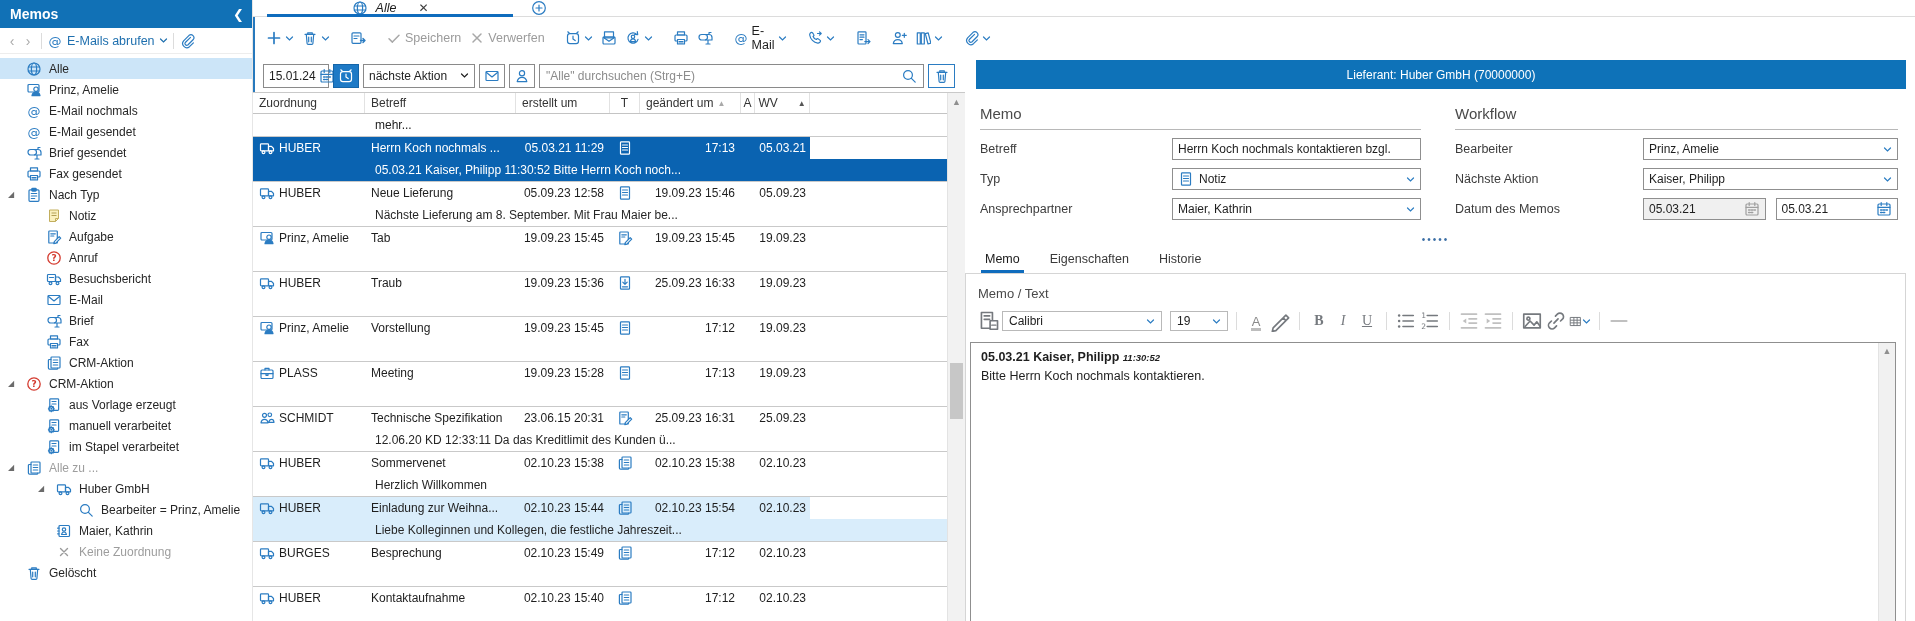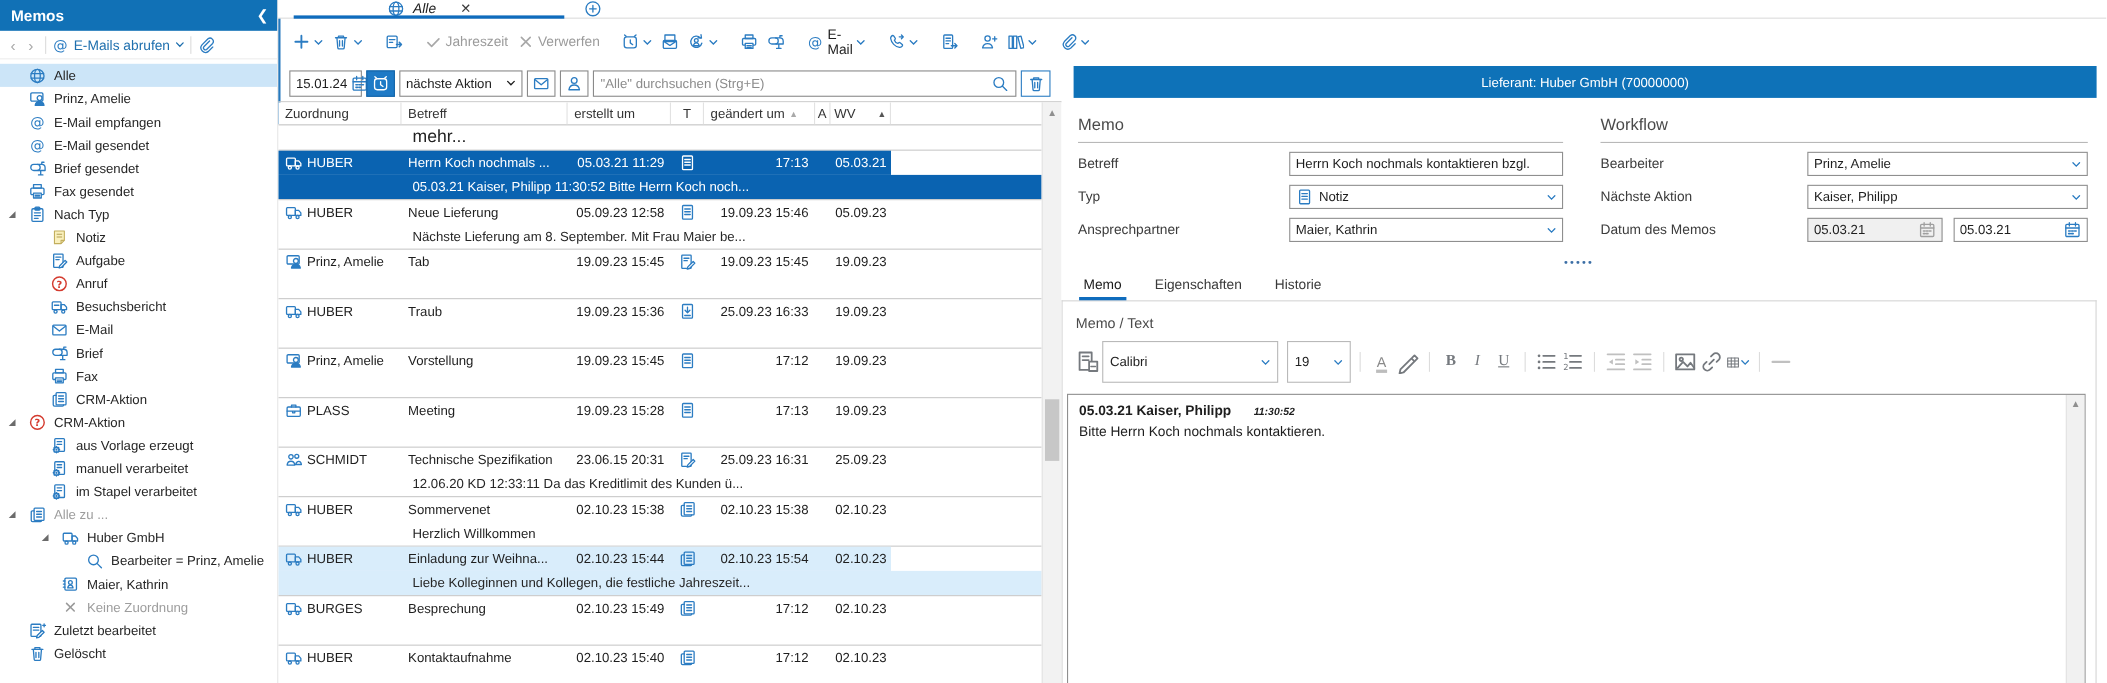--- a/index.html
+++ b/index.html
@@ -66,21 +66,21 @@
 
   
   .grid { flex:1; position:relative; border-top:1px solid #c9c9c9; overflow:hidden; }
   .grid-inner { width:694px; }
   .ghead { height:21px; display:flex; border-bottom:1px solid #c4c4c4; background:#fff; }
   .gh { display:flex; align-items:center; padding:0 6px; font-size:12px; color:#333; border-right:1px solid #e2e2e2; white-space:nowrap; }
   .gh.r { justify-content:flex-start; }
   .gh.c { justify-content:center; }
   .sort { font-size:8px; margin-left:4px; }
   .sort.grey { color:#a9a9a9; } .sort.dark { color:#555; }
-  .gmore { height:22px; display:flex; align-items:center; padding-left:122px; font-size:16px; color:#222; }
+  .gmore { height:22px; display:flex; align-items:center; padding-left:122px; font-size:12px; color:#222; }
   .grow { border-top:1px solid #c9c9c9; }
   .grow .l1 { height:22px; width:557px; display:flex; align-items:center; }
   .grow .l2 { height:22px; width:694px; display:flex; align-items:center; padding-left:122px; font-size:12px; color:#262626; white-space:nowrap; overflow:hidden; }
   .cell { display:flex; align-items:center; padding:0 6px; white-space:nowrap; overflow:hidden; font-size:12px; }
   .c0 { width:112px; gap:4px; } .c1 { width:151px;text-align:center; } .c2 { width:94px; justify-content:flex-end; }
   .c3 { width:30px; justify-content:center; } .c4 { width:101px; justify-content:flex-end; }
   .c5 { width:14px; padding:0; } .c6 { width:55px; justify-content:flex-end; padding-right:4px; }
   .grow.selected .l1, .grow.selected .l2 { background:#0a63b1; color:#fff; }
   .grow.selected .icon { color:#fff; }
   .grow.hl .l1, .grow.hl .l2 { background:#d9edfb; }
@@ -110,33 +110,33 @@
   .rp-tabs { display:flex; gap:0; margin-top:5px; padding-left:18px; height:25px; align-items:flex-end; }
   .rtab { font-size:12.5px; color:#3a3a3a; padding:0 2px 7px 2px; margin-right:26px; position:relative; cursor:pointer; }
   .rtab.active { color:#1a1a1a; }
   .rtab.active::after { content:""; position:absolute; left:-2px; right:-2px; bottom:0; height:3px; background:#0f6cbd; }
   .rp-content { flex:1; border:1px solid #d5d5d5; border-bottom:none; display:flex; flex-direction:column; min-height:0; }
   .memo-text-label { padding:12px 12px 0 12px; font-size:13px; color:#4a4a4a; }
   .ed-toolbar { display:flex; align-items:center; padding:9px 12px 8px 12px; gap:2px; }
   .ed-sep { width:1px; height:18px; background:#dcdcdc; margin:0 6px; }
   .ed-btn { width:22px; height:22px; display:flex; align-items:center; justify-content:center; color:#75797e; cursor:pointer; }
   .ed-btn.disabled, .ed-btn.disabled .icon { color:#c0c0c0; }
-  .ed-combo { height:38px; border:1px solid #b9b9b9; display:flex; align-items:center; padding:0 6px; gap:6px; font-size:12px; color:#222; background:#fff; }
+  .ed-combo { height:20px; border:1px solid #b9b9b9; display:flex; align-items:center; padding:0 6px; gap:6px; font-size:12px; color:#222; background:#fff; }
   .ed-combo.font { width:160px; margin-right:6px; }
   .ed-combo.size { width:58px; }
   .ed-combo .val { flex:1; }
   .ltr { font-family:"Liberation Serif","DejaVu Serif",serif; font-size:14px; color:#75797e; }
   .ltr.b { font-weight:bold; } .ltr.i { font-style:italic; } .ltr.u { text-decoration:underline; }
   .fontcolor { position:relative; font-size:13px; color:#8a8a8a; }
   .fontcolor::after { content:""; position:absolute; left:-1px; right:-1px; bottom:-2px; height:3px; background:#bdbdbd; }
   .editor { flex:1; margin:2px 9px 0 4px; border:1px solid #8f8f8f; background:#fff; position:relative; overflow:hidden; }
   .ed-body { padding:7px 24px 0 10px; }
   .ed-line1 { font-size:12.5px; }
   .ed-line1 b { font-weight:bold; }
-  .ed-time { font-size:9.5px; font-weight:bold; font-style:italic;margin-left:17px; }
+  .ed-time { font-size:9.5px; font-weight:bold; font-style:italic; }
   .ed-line2 { font-size:12.5px; margin-top:5px; }
   .ed-scroll { position:absolute; right:0; top:0; bottom:0; width:17px; background:#f1f1f1; border-left:1px solid #e3e3e3; display:flex; justify-content:center; }
   .ed-scroll .sarrow { height:16px; color:#8f8f8f; font-size:9px; display:flex; align-items:center; }
 </style>
 </head>
 <body>
 
 <div id="app">
 
   <div id="sidebar">
@@ -188,21 +188,21 @@
             </svg>
           </span>
           <span class="lbl">Prinz, Amelie</span>
         </div>
         <div class="titem">
           <span class="icon" style="margin-left:26px">
             <svg viewBox="0 0 16 16">
               <text x="8" y="12.5" text-anchor="middle" font-size="13" fill="currentColor" font-family="DejaVu Sans">@</text>
             </svg>
           </span>
-          <span class="lbl">E-Mail empfangen</span>
+          <span class="lbl">E-Mail nochmals</span>
         </div>
         <div class="titem">
           <span class="icon" style="margin-left:26px">
             <svg viewBox="0 0 16 16">
               <text x="8" y="12.5" text-anchor="middle" font-size="13" fill="currentColor" font-family="DejaVu Sans">@</text>
             </svg>
           </span>
           <span class="lbl">E-Mail gesendet</span>
         </div>
         <div class="titem">
@@ -405,31 +405,20 @@
           </span>
           <span class="lbl">Maier, Kathrin</span>
         </div>
         <div class="titem muted">
           <span class="icon" style="margin-left:56px">
             <svg viewBox="0 0 16 16" fill="none" stroke="#9a9a9a" stroke-width="1.4" stroke-linecap="round">
               <path d="M4.5 4.5l7 7M11.5 4.5l-7 7"></path>
             </svg>
           </span>
           <span class="lbl">Keine Zuordnung</span>
-        </div>
-        <div class="titem">
-          <span class="icon" style="margin-left:26px">
-            <svg viewBox="0 0 16 16" fill="none" stroke="currentColor" stroke-width="1.2" stroke-linecap="round" stroke-linejoin="round">
-              <rect x="2.2" y="2.5" width="9" height="11" rx="0.8"></rect>
-              <path d="M4.3 5.3h5M4.3 7.8h5"></path>
-              <path d="M7.8 12.8l4.7-4.7 1.6 1.6-4.7 4.7-2.1.5z" fill="#fff"></path>
-              <path d="M12.8 3.5h2.6M14.1 2.2v2.6"></path>
-            </svg>
-          </span>
-          <span class="lbl">Zuletzt bearbeitet</span>
         </div>
         <div class="titem">
           <span class="icon" style="margin-left:26px">
             <svg viewBox="0 0 16 16" fill="none" stroke="currentColor" stroke-width="1.2" stroke-linecap="round" stroke-linejoin="round">
               <path d="M3 4.3h10M5.7 4.3V2.8h4.6v1.5"></path>
               <path d="M4.3 4.3l.8 9.2a1 1 0 0 0 1 .9h3.8a1 1 0 0 0 1-.9l.8-9.2"></path>
               <path d="M6.7 7v4.8M9.3 7v4.8"></path>
             </svg>
           </span>
           <span class="lbl">Gelöscht</span>
@@ -504,21 +493,21 @@
               </span>
             </span>
             <span class="tb-sep"></span>
             <span class="tb-group">
               <span class="tb-btn disabled">
                 <span class="icon">
                   <svg viewBox="0 0 16 16" fill="none" stroke="currentColor" stroke-width="1.2" stroke-linecap="round" stroke-linejoin="round">
                     <path d="M3 8.7l3.4 3.4L13 5.3" stroke-width="1.5"></path>
                   </svg>
                 </span>
-                <span class="tlabel">Jahreszeit</span>
+                <span class="tlabel">Speichern</span>
               </span>
               <span class="tb-btn disabled">
                 <span class="icon">
                   <svg viewBox="0 0 16 16" fill="none" stroke="currentColor" stroke-width="1.2" stroke-linecap="round" stroke-linejoin="round">
                     <path d="M4 4l8 8M12 4l-8 8" stroke-width="1.5"></path>
                   </svg>
                 </span>
                 <span class="tlabel">Verwerfen</span>
               </span>
             </span>

